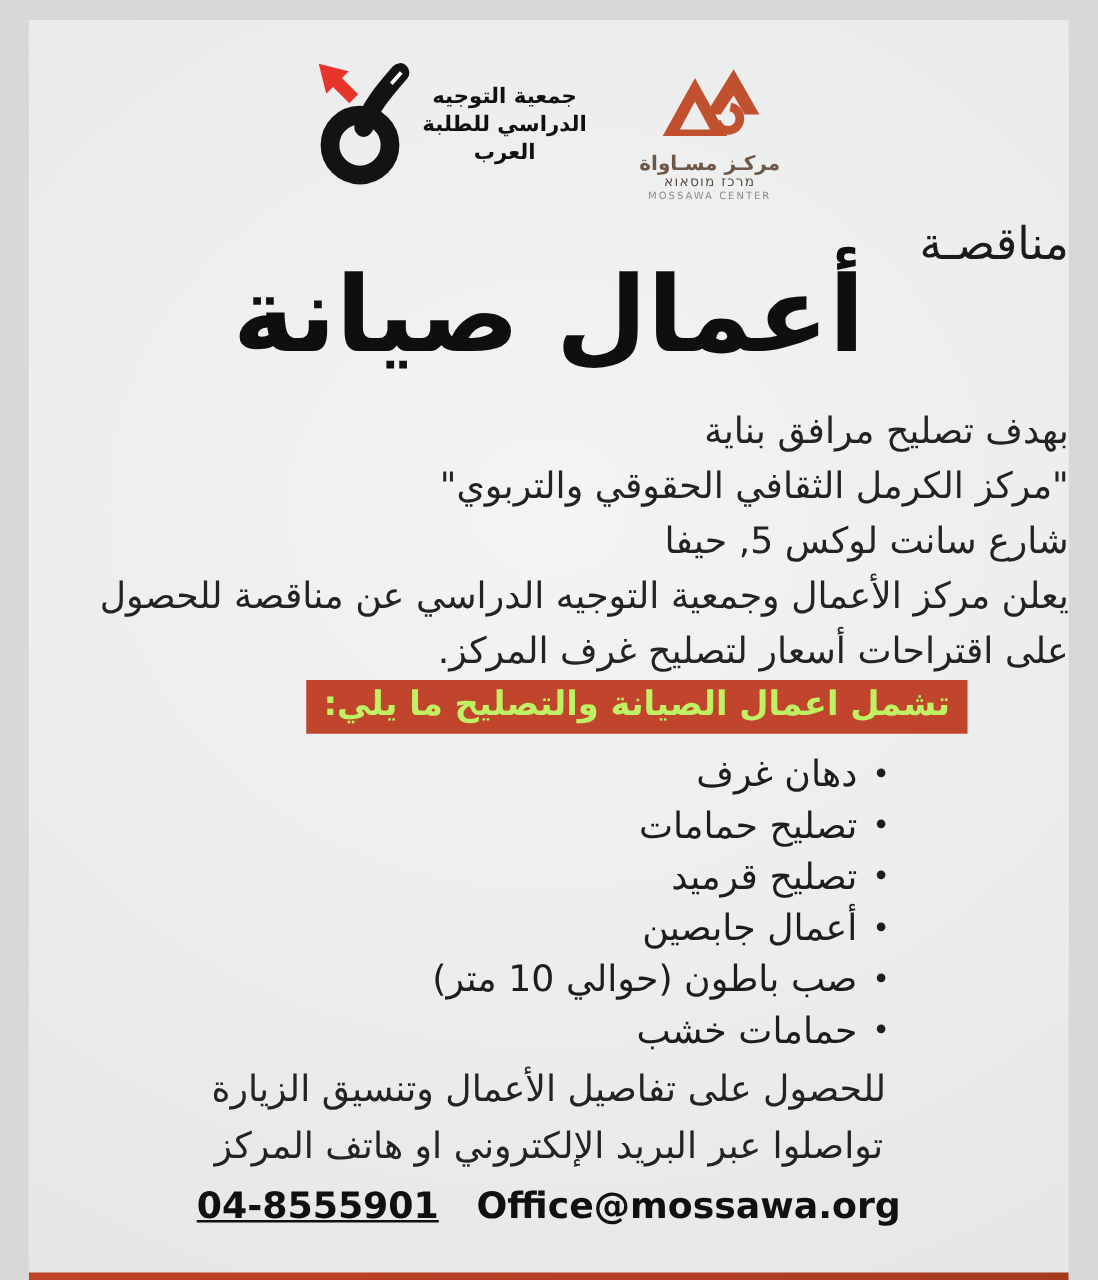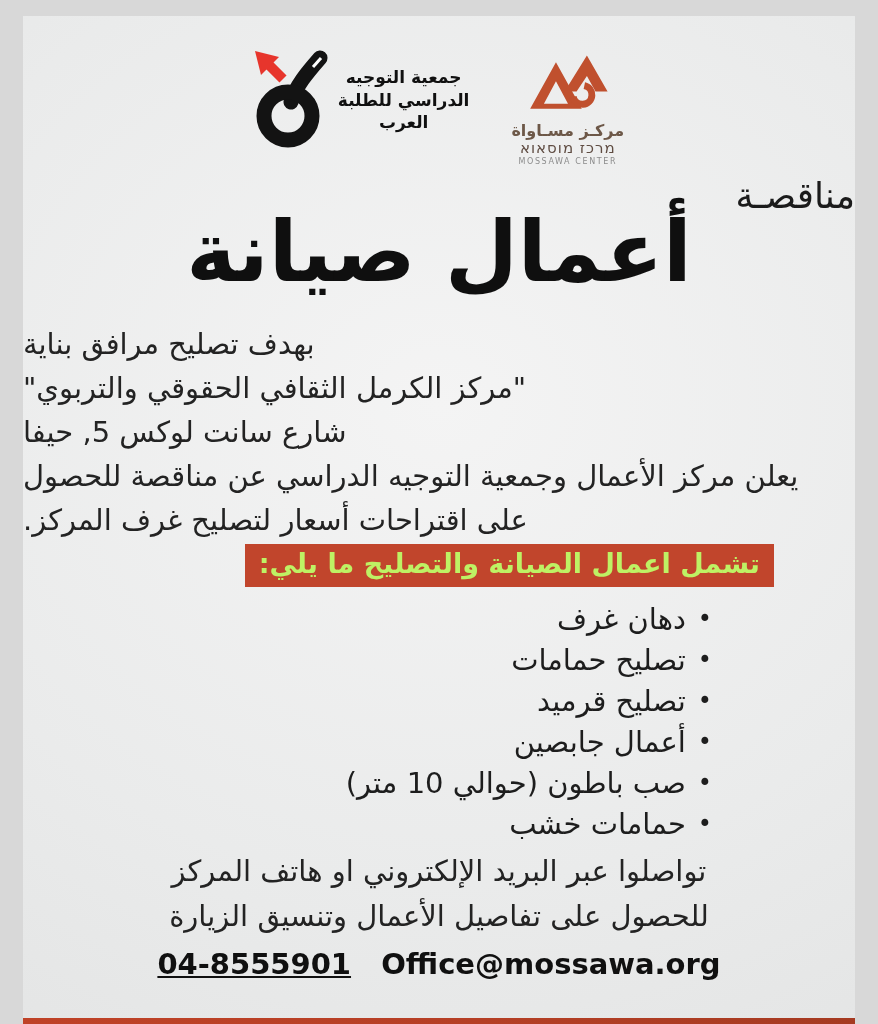--- a/index.html
+++ b/index.html
@@ -7,27 +7,27 @@
     position:relative;width:832px;height:1024px;margin:16px auto;overflow:hidden;
     background:radial-gradient(ellipse 120% 85% at 50% 38%, #f4f4f4 0%, #eaebeb 55%, #e1e2e2 100%);
     font-family:"DejaVu Sans","Liberation Sans",sans-serif;color:#1a1a1a;
   }
   
   .header{position:absolute;top:32px;left:0;right:0;display:flex;justify-content:center;align-items:flex-start;gap:42px;}
   .guidance{display:flex;align-items:center;gap:10px;}
   .guidance-text{direction:rtl;text-align:center;font-weight:bold;font-size:17px;line-height:1.32;color:#101010;}
   .mossawa{display:flex;flex-direction:column;align-items:center;margin-top:4px;}
   .mossawa-ar{font-size:16px;font-weight:bold;color:#6d5848;direction:rtl;line-height:1.1;margin-top:4px;}
-  .mossawa-he{font-size:15px;color:#5f4c42;letter-spacing:1px;line-height:1.15;}
+  .mossawa-he{font-size:11px;color:#5f4c42;letter-spacing:1px;line-height:1.15;}
   .mossawa-en{font-size:8px;color:#8c8c8c;letter-spacing:1.6px;line-height:1.3;}
   
   .kicker{position:absolute;top:159px;left:0;width:100%;text-align:right;font-size:36px;color:#1b1b1b;direction:rtl;}
   .main-title{position:absolute;top:188px;left:0;width:100%;text-align:center;font-size:84px;font-weight:bold;color:#0f0f0f;direction:rtl;line-height:1.15;}
   
-  .intro{position:absolute;top:306px;left:0;width:100%;text-align:left;direction:rtl;font-size:29px;line-height:1.52;color:#232323;}
+  .intro{position:absolute;top:306px;left:0;width:100%;text-align:right;direction:rtl;font-size:29px;line-height:1.52;color:#232323;}
   
   .banner-row{position:absolute;top:528px;left:0;right:81px;text-align:right;}
   .banner{display:inline-block;background:#c1452c;color:#bef264;font-weight:bold;font-size:27px;padding:4px 14px 8px;direction:rtl;}
   
   .works-list{position:absolute;top:586px;right:143px;direction:rtl;display:flex;flex-direction:column;gap:7px;font-size:29px;color:#1d1d1d;}
   .work-item{display:flex;align-items:center;gap:12px;}
   .bullet{font-size:24px;line-height:1;}
   
   .outro{position:absolute;top:833px;left:0;width:100%;text-align:center;direction:rtl;font-size:29px;line-height:1.55;color:#232323;}
   .contact{position:absolute;top:931px;left:0;width:100%;text-align:center;font-size:29px;font-weight:bold;color:#101010;}
@@ -111,22 +111,22 @@
       <span class="bullet">•</span>
       <span>صب باطون (حوالي 10 متر)</span>
     </div>
     <div class="work-item">
       <span class="bullet">•</span>
       <span>حمامات خشب</span>
     </div>
   </div>
 
   <div class="outro">
+    <div>للحصول على تفاصيل الأعمال وتنسيق الزيارة</div>
     <div>تواصلوا عبر البريد الإلكتروني او هاتف المركز</div>
-    <div>للحصول على تفاصيل الأعمال وتنسيق الزيارة</div>
   </div>
 
   <div class="contact">
     <span class="phone">04-8555901</span>
     <span class="email">Office@mossawa.org</span>
   </div>
 
   <div class="bottom-bar"></div>
 
 </div>

